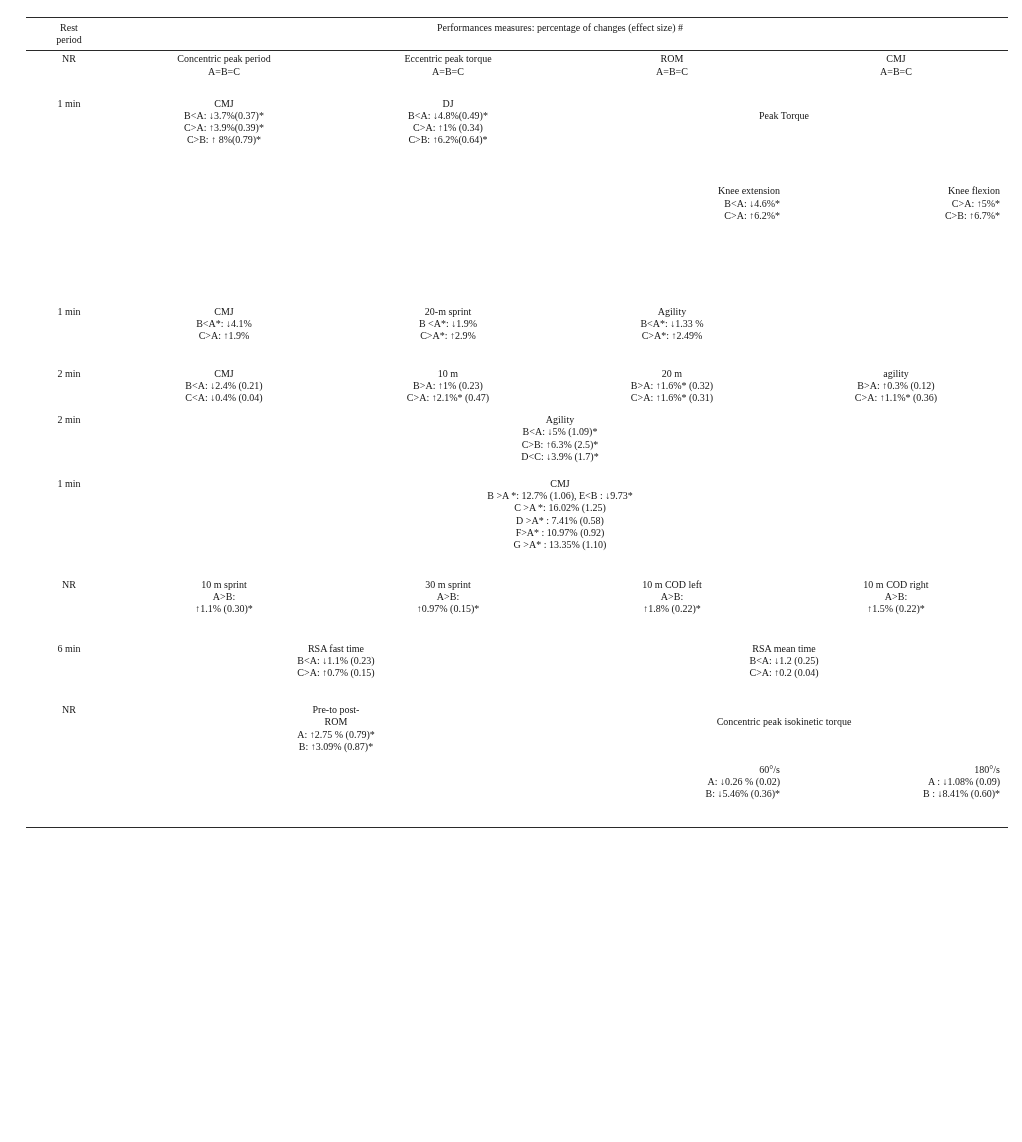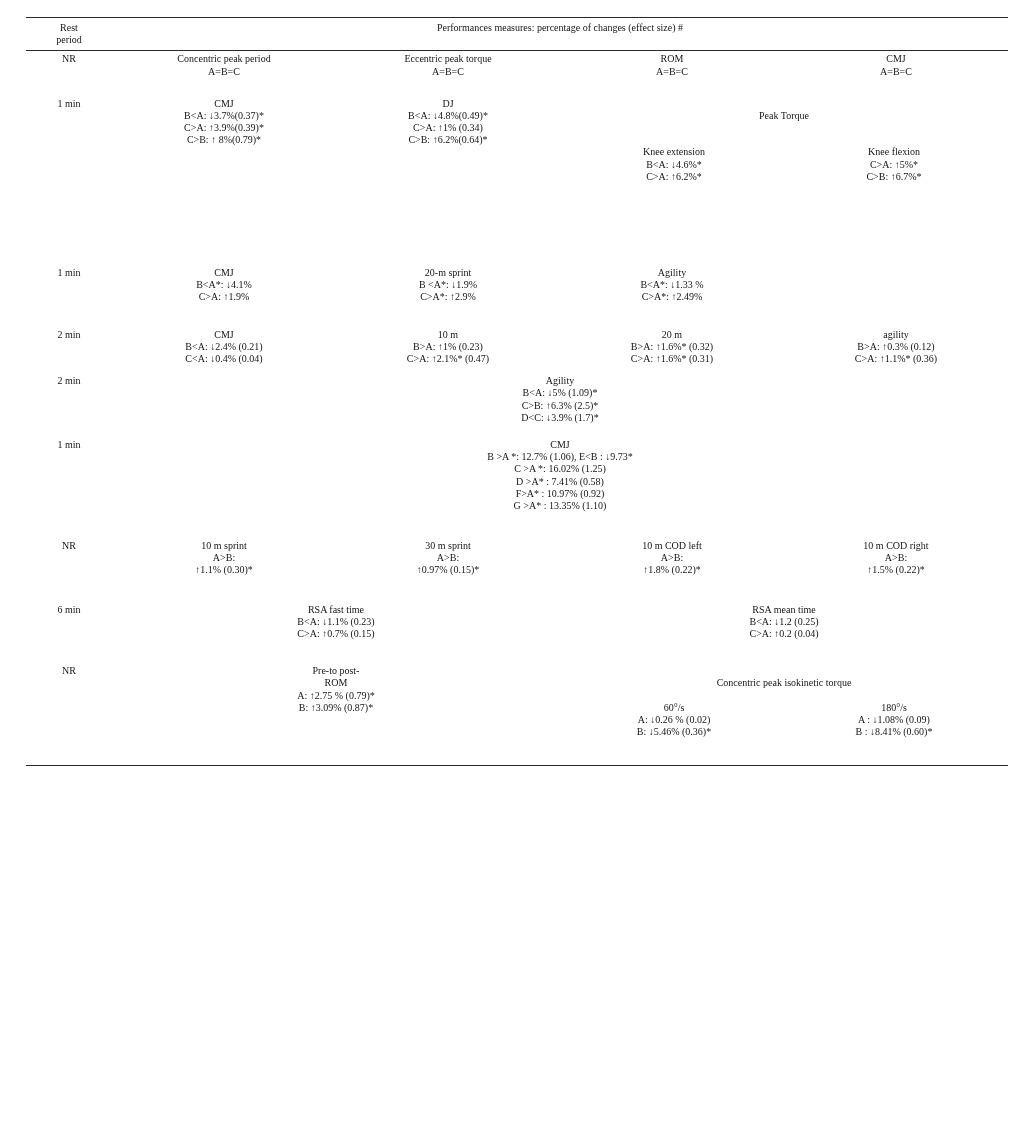--- a/index.html
+++ b/index.html
@@ -28,23 +28,23 @@
     white-space: pre-line;
   }
   tr.hdr td {
     border-bottom: 1.4px solid #2a2a2a;
     padding-top: 4px;
     padding-bottom: 4px;
   }
   td.rest { text-align: center; }
   
   .gcols { display: flex; }
-  .gcol { flex: 1 1 50%; white-space: pre-line; text-align: center; padding: 0 4px; }
+  .gcol { flex: 1 1 50%; white-space: pre-line; text-align: right; padding: 0 4px; margin-top: 23px; }
   .gtitle { text-align: center; }
-  .gtitle.gap { margin-bottom: 12px; }
+  .gtitle.gap { margin-bottom: 28px; }
   tr.pb8  td { padding-bottom: 8px; }
   tr.pb9  td { padding-bottom: 9px; }
   tr.pb13 td { padding-bottom: 13px; }
   tr.pb14 td { padding-bottom: 14px; }
   tr.pb18 td { padding-bottom: 18px; }
   tr.pb19 td { padding-bottom: 19px; }
   tr.pb23 td { padding-bottom: 23px; }
   tr.pb25 td { padding-bottom: 25px; }
   tr.pb26 td { padding-bottom: 26px; }
   tr.pb70 td { padding-bottom: 70px; }

